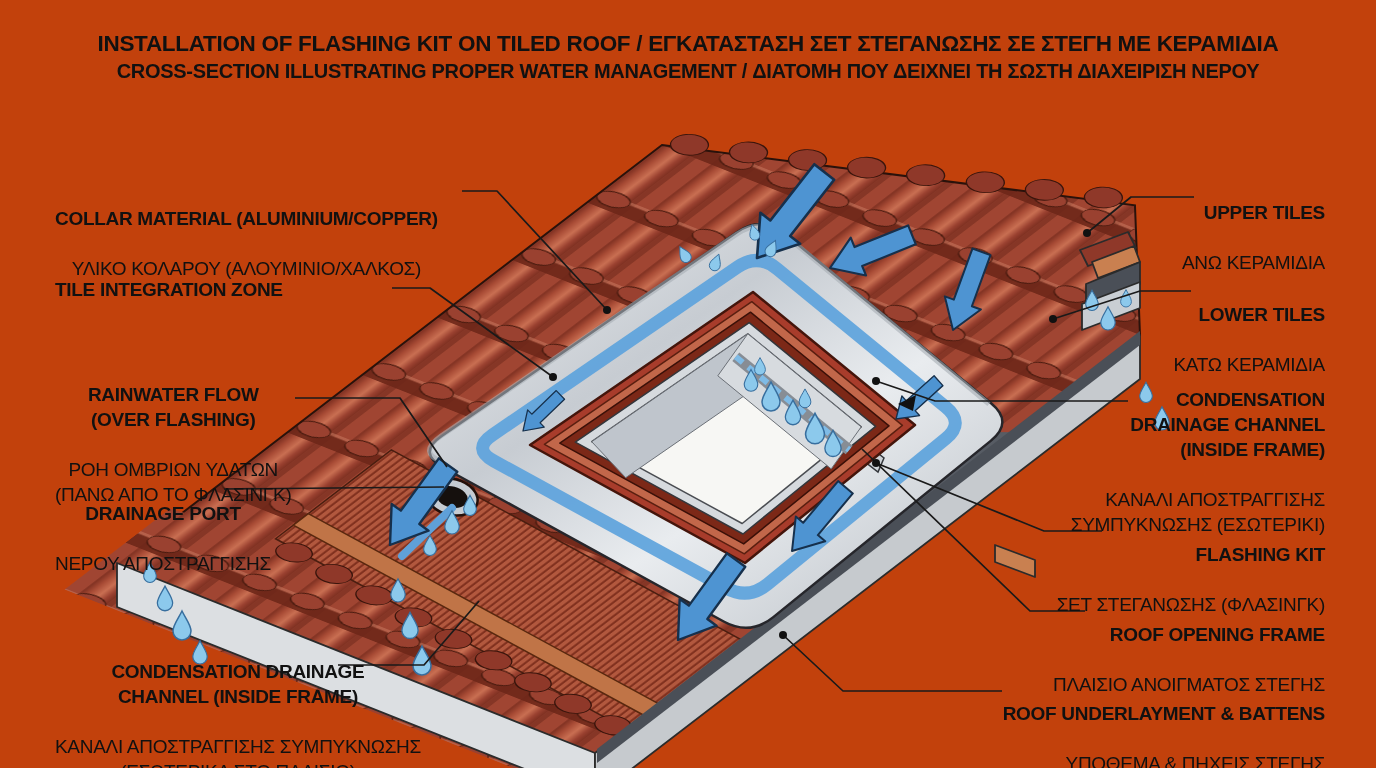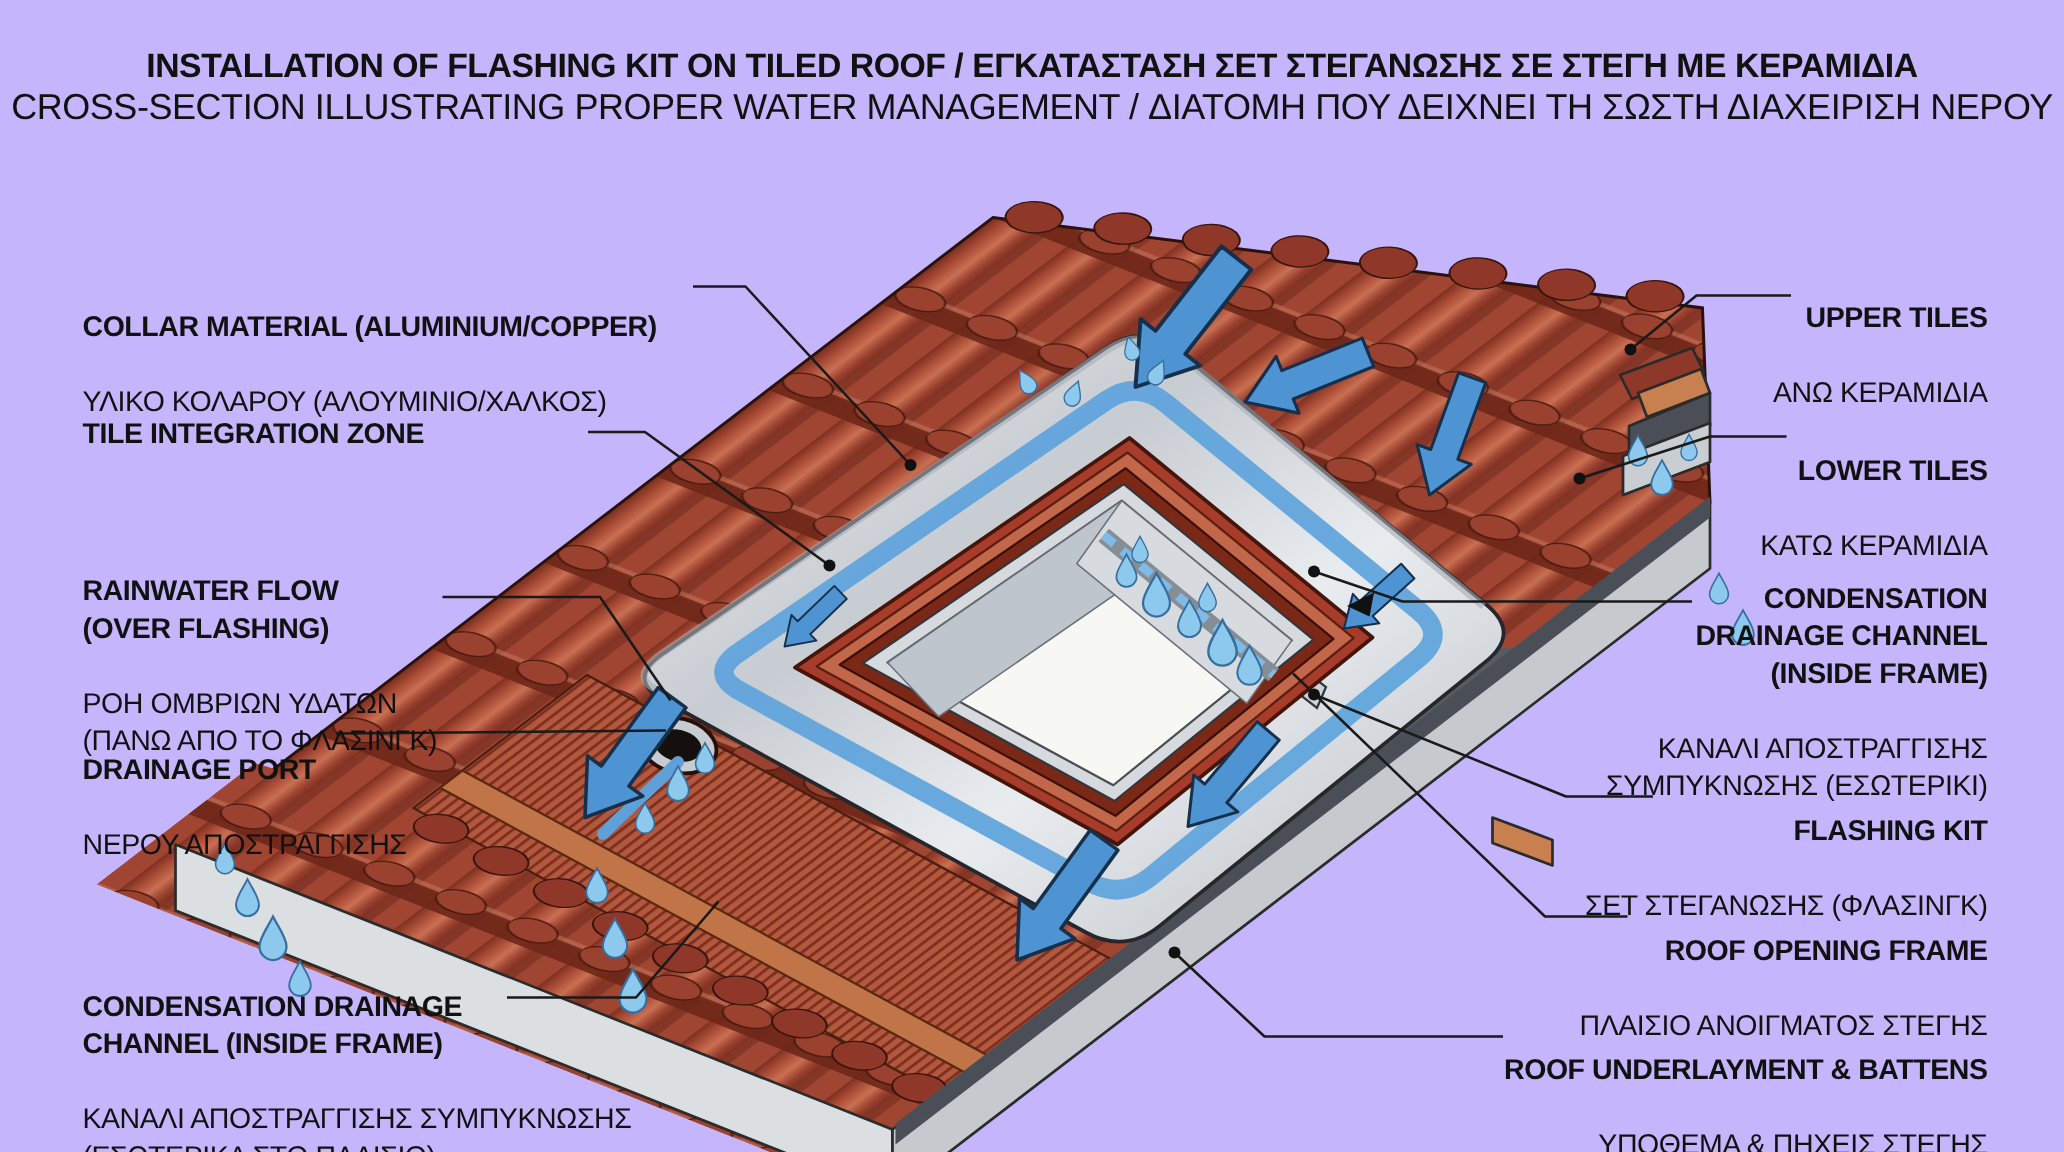--- a/index.html
+++ b/index.html
@@ -1,24 +1,24 @@
 <!DOCTYPE html>
 <html><head>
 <meta charset="utf-8">
 <style>
   html,body{margin:0;padding:0;background:#fff;}
-  .stage{position:relative;width:1376px;height:768px;background:#c4b5fd;
+  .stage{position:relative;width:1376px;height:768px;background:#c2410c;
          font-family:"Liberation Sans",sans-serif;overflow:hidden;color:#111;}
   .titleblock{position:absolute;left:0;top:30px;width:100%;text-align:center;z-index:6;}
   .title{font-size:22.5px;font-weight:700;letter-spacing:-0.3px;line-height:28px;}
-  .subtitle{font-size:24px;font-weight:400;letter-spacing:-0.3px;line-height:27px;}
+  .subtitle{font-size:20px;font-weight:700;letter-spacing:-0.3px;line-height:27px;}
   .label{position:absolute;z-index:6;white-space:pre-line;line-height:25px;font-size:19px;letter-spacing:-0.3px;}
   .label .en{font-weight:700;}
   .label .el{font-weight:400;}
-  .lab-left{text-align:left;left:55px;}
+  .lab-left{text-align:center;left:55px;}
   .lab-right{text-align:right;right:51px;}
   svg.scene{position:absolute;left:0;top:0;z-index:1;}
 </style>
 </head>
 <body>
 
 <div class="stage">
 
   <svg class="scene" width="1376" height="768" viewBox="0 0 1376 768">
     <defs>

